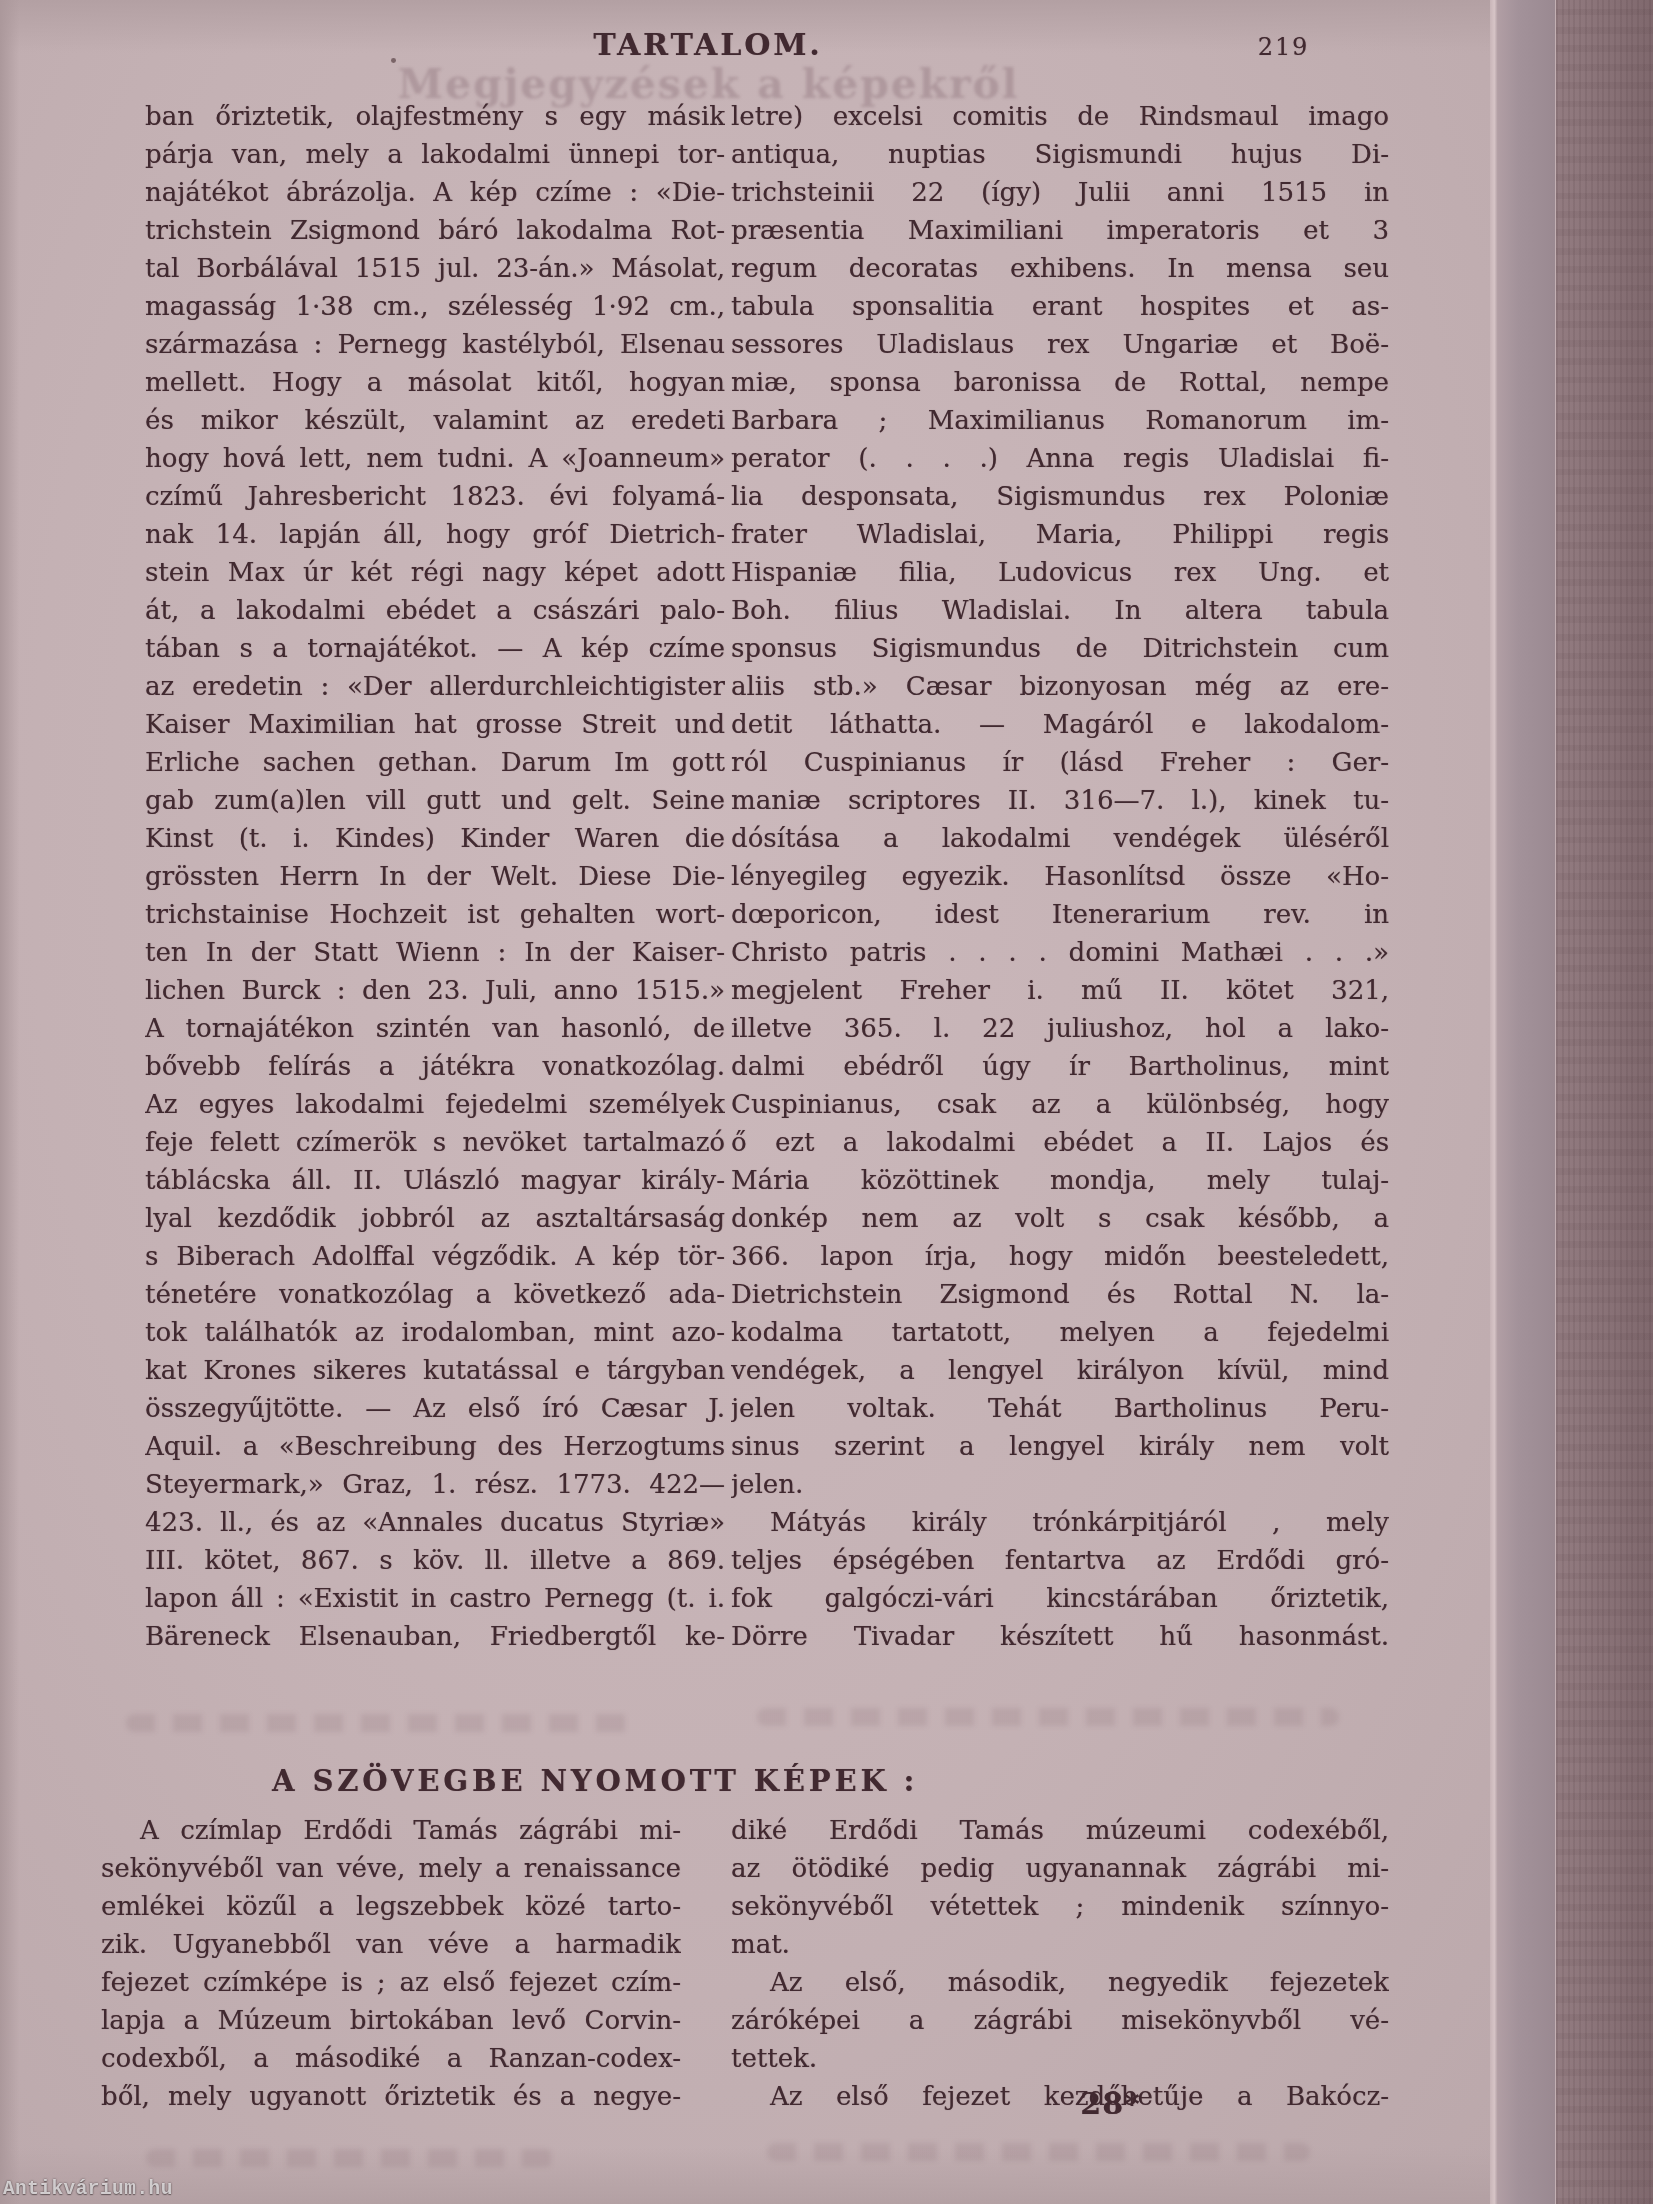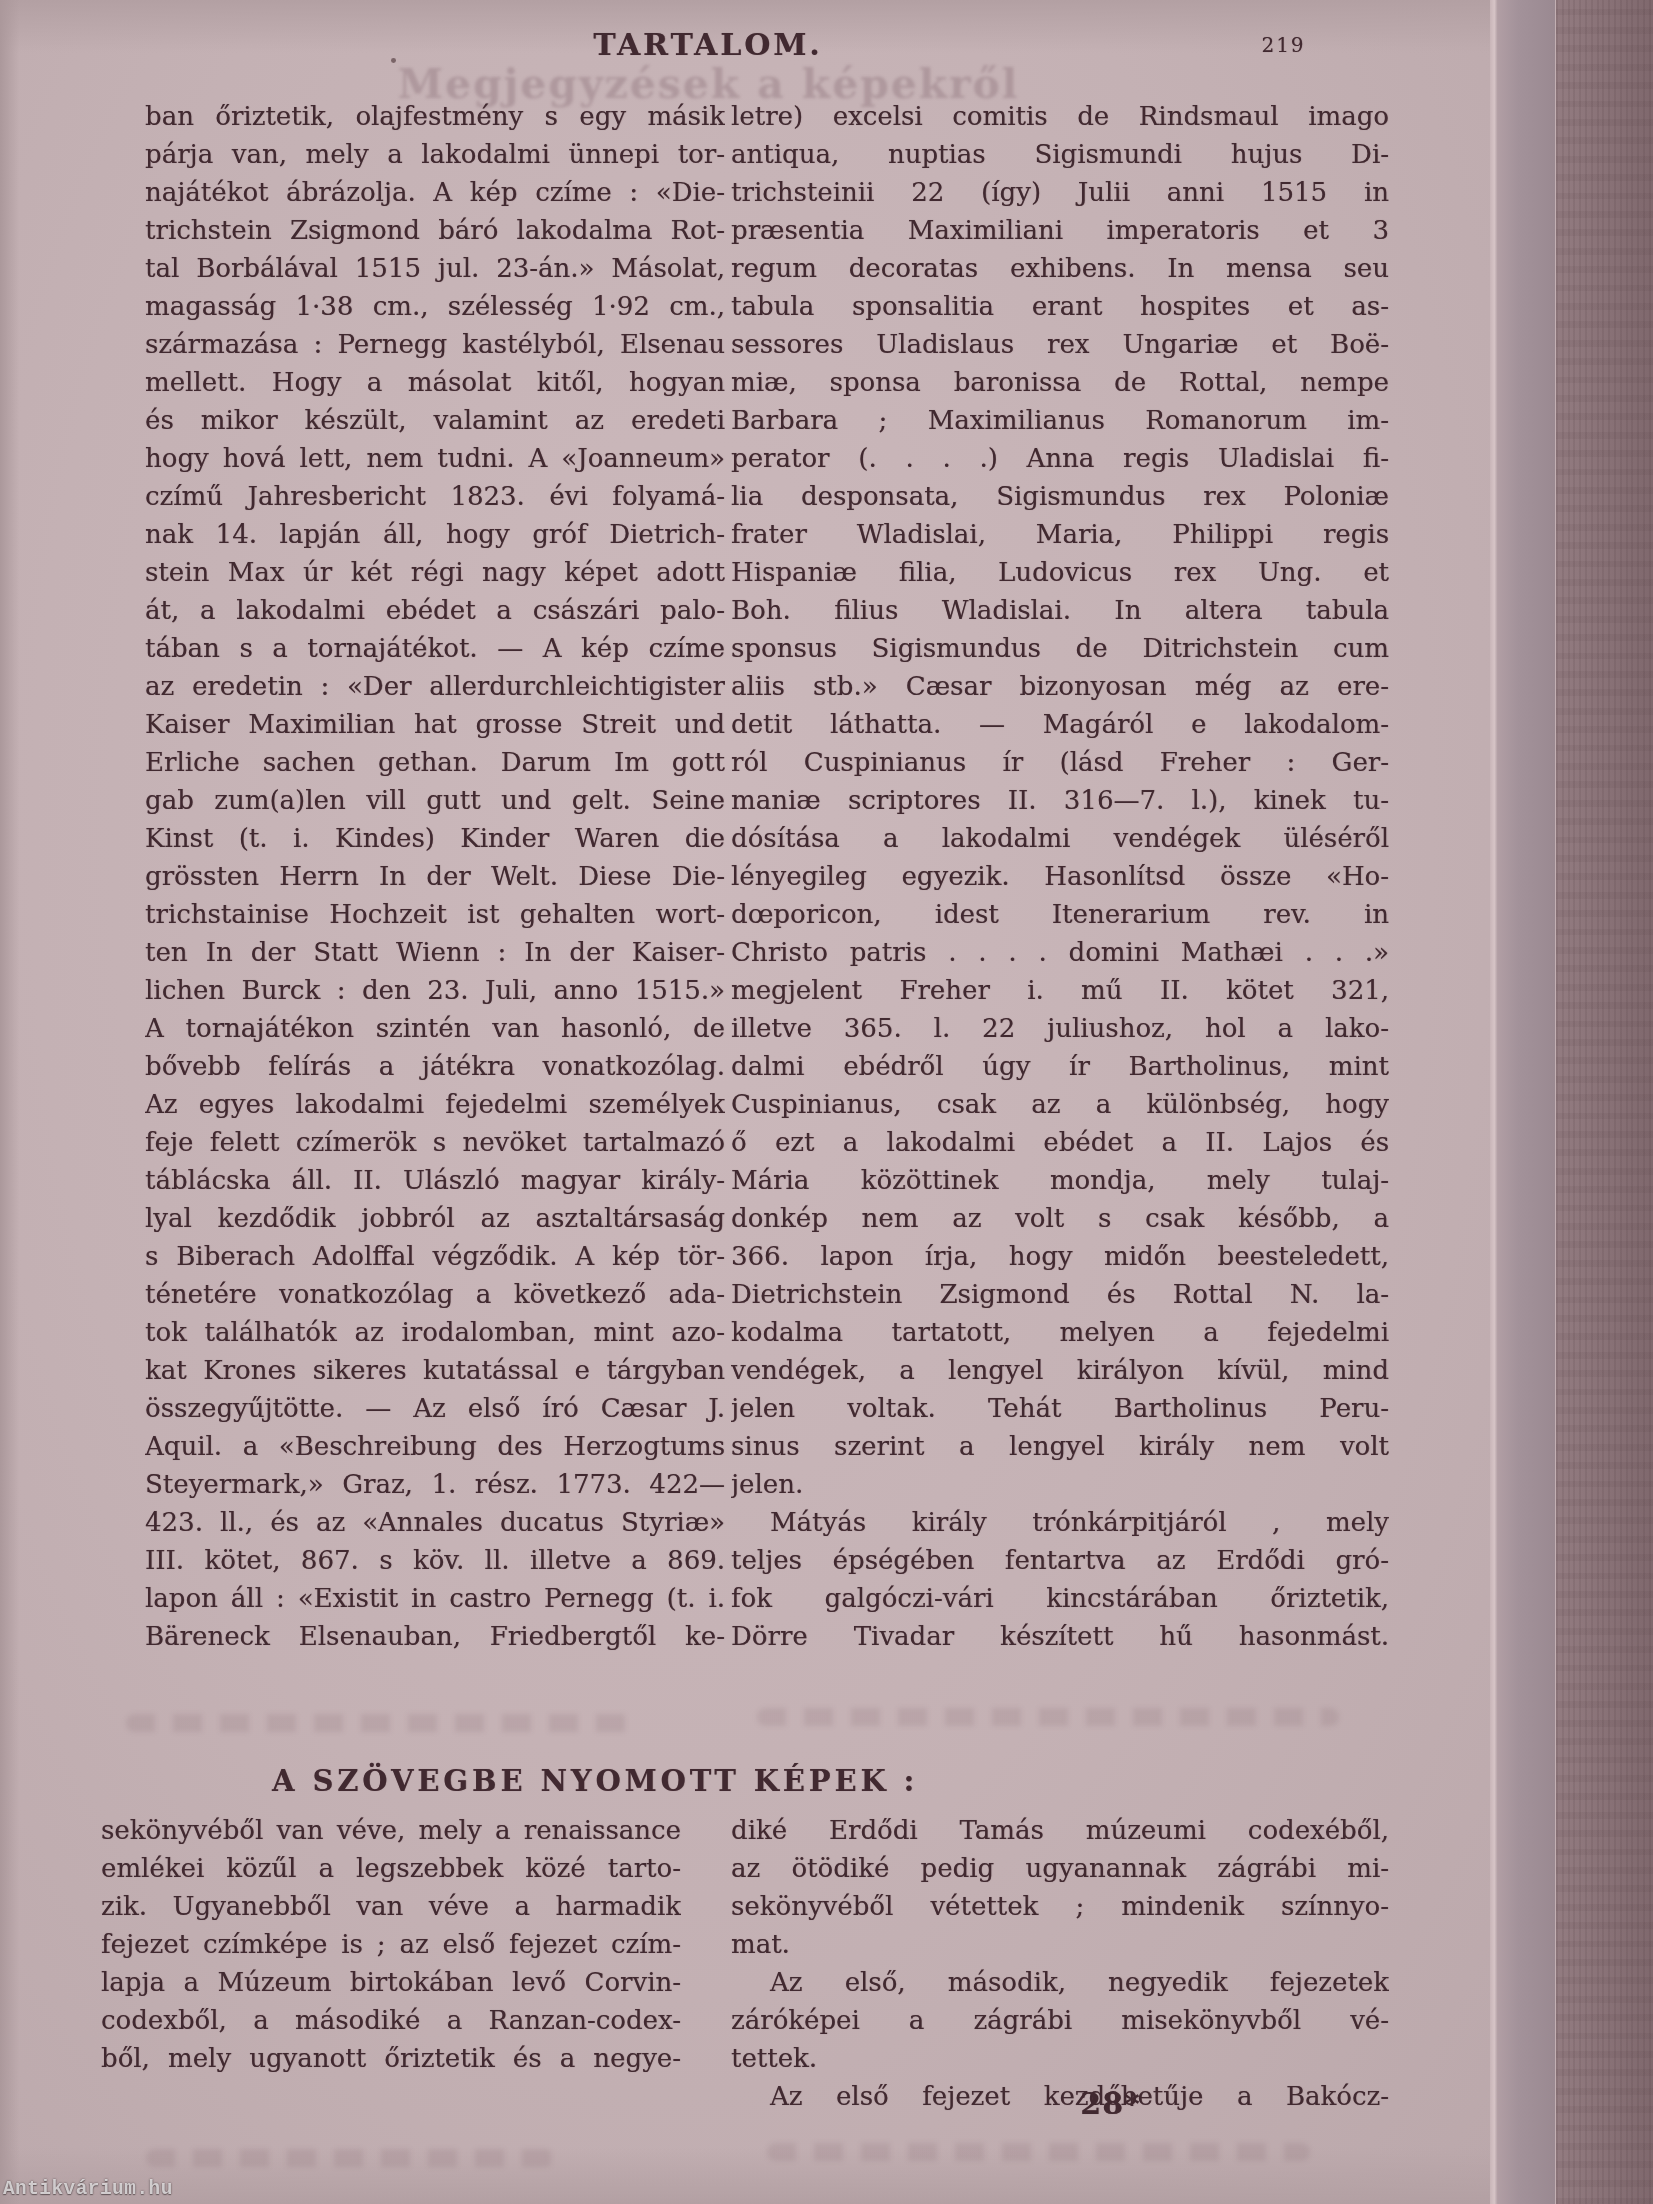--- a/index.html
+++ b/index.html
@@ -31,21 +31,21 @@
       repeating-linear-gradient(0deg, rgba(70,48,52,0.08) 0px, rgba(70,48,52,0.08) 6.8px, rgba(0,0,0,0) 6.8px, rgba(0,0,0,0) 18.4px),
       linear-gradient(to right,#937c81 0%,#8a7378 45%,#7f686d 100%);
   }
   .ink{color:#412930;text-shadow:0.3px 0.4px 0.7px rgba(62,38,42,0.5);}
   .page-title{
     position:absolute;left:417px;top:27px;width:582px;text-align:center;
     font-size:30px;font-weight:bold;letter-spacing:2.9px;
   }
   .page-number{
     position:absolute;left:1240px;top:33px;width:87px;text-align:center;
-    font-size:20px;letter-spacing:1.9px;
+    font-size:24px;letter-spacing:1.9px;
   }
   .ghost-heading{
     position:absolute;left:369px;top:60px;width:679px;text-align:center;
     font-size:41px;font-weight:bold;letter-spacing:1.9px;
     color:rgba(122,92,102,0.30);filter:blur(1.6px);
   }
   .col{position:absolute;font-size:26px;line-height:38px;text-align:justify;}
   .col .line{text-align:justify;text-align-last:justify;overflow:hidden;white-space:normal;}
   .col .line.short{text-align-last:left;}
   .col .line.indent{text-indent:39px;}
@@ -169,20 +169,21 @@
     <div class="line short">jelen.</div>
     <div class="line indent">Mátyás király trónkárpitjáról , mely</div>
     <div class="line">teljes épségében fentartva az Erdődi gró-</div>
     <div class="line">fok galgóczi-vári kincstárában őriztetik,</div>
     <div class="line">Dörre Tivadar készített hű hasonmást.</div>
   </div>
 
 <div class="section-heading ink">A SZÖVEGBE NYOMOTT KÉPEK :</div>
 
 <div class="col col-left-bot ink">
+    <div class="line indent">A czímlap Erdődi Tamás zágrábi mi-</div>
     <div class="line">sekönyvéből van véve, mely a renaissance</div>
     <div class="line">emlékei közűl a legszebbek közé tarto-</div>
     <div class="line">zik. Ugyanebből van véve a harmadik</div>
     <div class="line">fejezet czímképe is ; az első fejezet czím-</div>
     <div class="line">lapja a Múzeum birtokában levő Corvin-</div>
     <div class="line">codexből, a másodiké a Ranzan-codex-</div>
     <div class="line">ből, mely ugyanott őriztetik és a negye-</div>
   </div>
 <div class="col col-right-bot ink">
     <div class="line">diké Erdődi Tamás múzeumi codexéből,</div>

